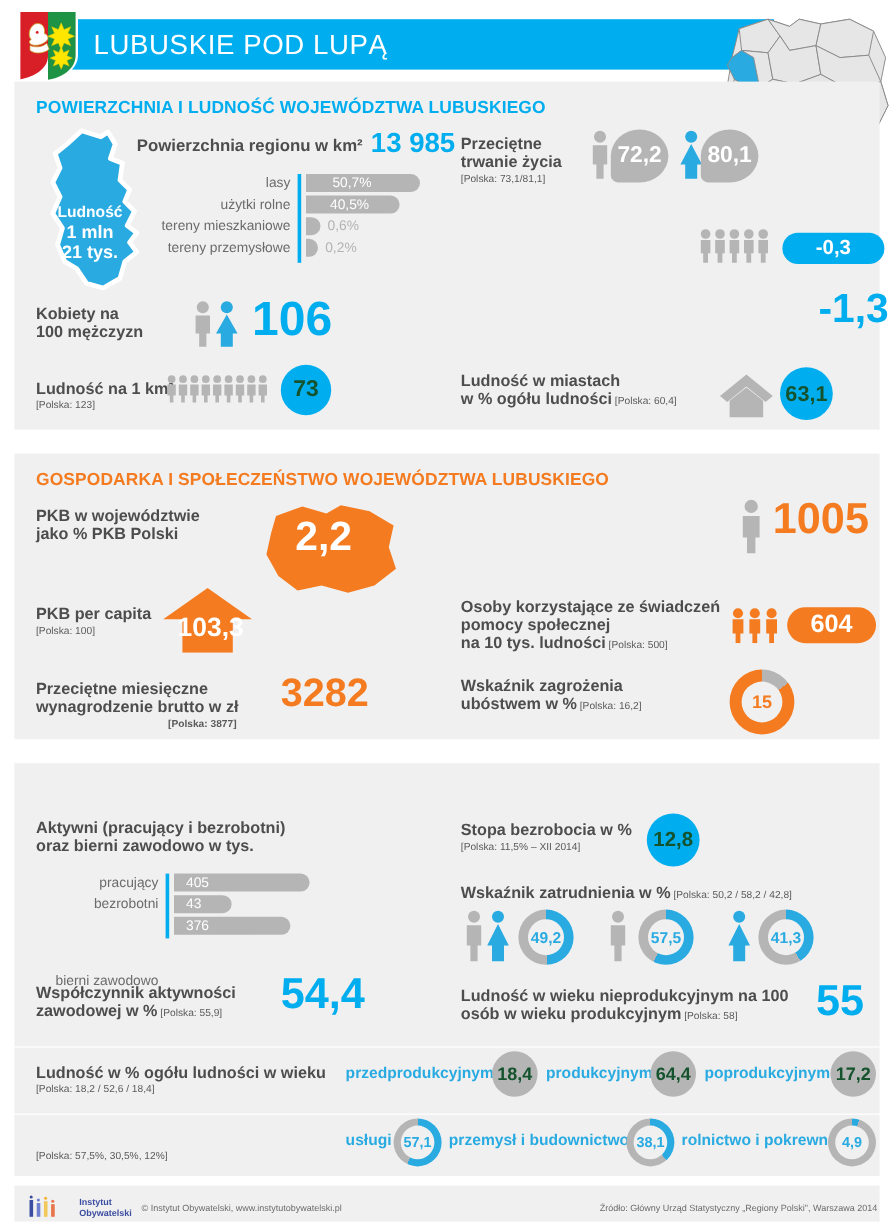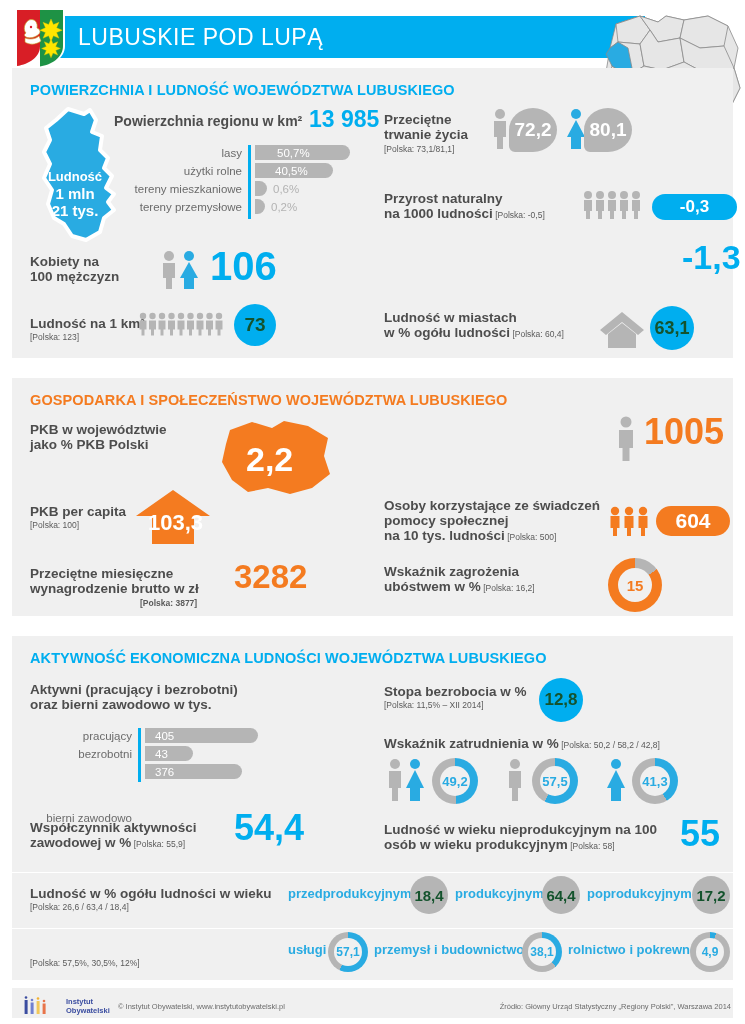--- a/index.html
+++ b/index.html
@@ -234,24 +234,20 @@
     </svg>
     <div class="drop" style="left:497px; top:40px; width:48px; height:44px; font-size:19px;">72,2</div>
     <svg style="position:absolute; left:553px; top:40px; width:22px; height:42px;" viewBox="0 0 22 42">
       <g fill="#29ABE2">
           <circle cx="11" cy="6" r="5"></circle>
           <path d="M11 12 l9 17 h-4 v12 h-10 V29 h-4 Z"></path>
         </g>
     </svg>
     <div class="drop" style="left:572px; top:40px; width:48px; height:44px; font-size:19px;">80,1</div>
 
-    <div class="lbl" style="left:372px; top:123px; font-size:13.5px;">
-      <span>Przyrost naturalny</span><br>
-      <span>na 1000 ludności</span><span class="inline-sub">&nbsp;</span><span class="inline-sub">[Polska: -0,5]</span>
-    </div>
     <svg style="position:absolute; left:570px; top:122px; width:68px; height:30px;" viewBox="0 0 68 30">
       <g fill="#b5b5b5">
         <g>
             <circle cx="6" cy="5" r="4"></circle>
             <path d="M2 10 h8 v11 h-2 v8 h-4 v-8 h-2 Z"></path>
           </g>
         <g transform="translate(12,0)">
             <circle cx="6" cy="5" r="4"></circle>
             <path d="M2 10 h8 v11 h-2 v8 h-4 v-8 h-2 Z"></path>
           </g>
@@ -285,21 +281,21 @@
 
   <div class="panel" id="sec2">
     <div class="sec-title orange-t" style="top:14px">GOSPODARKA I SPOŁECZEŃSTWO WOJEWÓDZTWA LUBUSKIEGO</div>
 
     <div class="lbl" style="left:18px; top:44px; font-size:13.5px;">
       <span>PKB w województwie</span><br><span>jako % PKB Polski</span>
     </div>
     <svg style="position:absolute; left:200px; top:38px; width:125px; height:82px;" viewBox="0 0 125 82">
       <path d="M18 14 L40 6 L60 12 L72 5 L96 10 L116 22 L112 40 L118 58 L100 72 L78 78 L56 72 L36 76 L20 64 L10 46 L14 28 Z" fill="#F47B20"></path>
     </svg>
-    <div class="bignum" style="left:234px; top:64px; font-size:34px; color:#ffffff;">2,2</div>
+    <div class="bignum" style="left:234px; top:52px; font-size:34px; color:#ffffff;">2,2</div>
 
     <div class="lbl" style="left:18px; top:126px; font-size:13.5px;">PKB per capita</div>
     <div class="sub" style="position:absolute; left:18px; top:142px;">[Polska: 100]</div>
     <svg style="position:absolute; left:122px; top:110px; width:78px; height:56px;" viewBox="0 0 78 56">
       <path d="M39 2 L76 28 H60 V56 H18 V28 H2 Z" fill="#F47B20"></path>
     </svg>
     <div class="bignum" style="left:136px; top:134px; font-size:22px; color:#ffffff;">103,3</div>
 
     <div class="lbl" style="left:18px; top:188px; font-size:13.5px;">
       <span>Przeciętne miesięczne</span><br><span>wynagrodzenie brutto w zł</span>
@@ -341,21 +337,20 @@
     <div class="lbl" style="left:372px; top:186px; font-size:13.5px;">
       <span>Wskaźnik zagrożenia</span><br>
       <span>ubóstwem w %</span><span class="inline-sub">&nbsp;</span><span class="inline-sub">[Polska: 16,2]</span>
     </div>
     <div class="donut" style="left:596px; top:180px; width:54px; height:54px; background:conic-gradient(#b5b5b5 0 15%, #F47B20 15% 100%);">
       <div class="hole" style="width:34px; height:34px; font-size:15px; color:#F47B20;">15</div>
     </div>
   </div>
 
   <div class="panel" id="sec3">
-    <div class="sec-title blue-t" style="top:14px">AKTYWNOŚĆ EKONOMICZNA LUDNOŚCI WOJEWÓDZTWA LUBUSKIEGO</div>
 
     <div class="lbl" style="left:18px; top:46px; font-size:13.5px;">
       <span>Aktywni (pracujący i bezrobotni)</span><br><span>oraz bierni zawodowo w tys.</span>
     </div>
 
     <div class="bar-axis" style="left:126px; top:92px; height:54px;"></div>
     <div class="barrow">
       <div class="bar-lab" style="left:16px; top:94px; width:104px;">pracujący</div>
       <div class="bar" style="left:133px; top:92px; width:113px;"></div>
       <div class="bar-val" style="left:143px; top:94px;">405</div>
@@ -423,21 +418,21 @@
       <span>Ludność w wieku nieprodukcyjnym na 100</span><br>
       <span>osób w wieku produkcyjnym</span><span class="inline-sub">&nbsp;</span><span class="inline-sub">[Polska: 58]</span>
     </div>
     <div class="bignum b-blue" style="left:668px; top:180px; font-size:36px;">55</div>
 
     <div class="sep" style="top:236px;"></div>
 
     <div class="lbl" style="left:18px; top:250px; font-size:13.5px;">
       <span>Ludność w % ogółu ludności w wieku</span>
     </div>
-    <div class="sub" style="position:absolute; left:18px; top:266px;">[Polska: 26,6 / 63,4 / 18,4]</div>
+    <div class="sub" style="position:absolute; left:18px; top:266px;">[Polska: 18,2 / 52,6 / 18,4]</div>
 
     <div style="position:absolute; left:276px; top:250px; font-size:13px; font-weight:bold; color:#29ABE2;">przedprodukcyjnym</div>
     <div class="circ gray" style="left:398px; top:240px; width:38px; height:38px; font-size:15px;">18,4</div>
     <div style="position:absolute; left:443px; top:250px; font-size:13px; font-weight:bold; color:#29ABE2;">produkcyjnym</div>
     <div class="circ gray" style="left:530px; top:240px; width:38px; height:38px; font-size:15px;">64,4</div>
     <div style="position:absolute; left:575px; top:250px; font-size:13px; font-weight:bold; color:#29ABE2;">poprodukcyjnym</div>
     <div class="circ gray" style="left:680px; top:240px; width:38px; height:38px; font-size:15px;">17,2</div>
 
     <div class="sep" style="top:292px;"></div>
 

